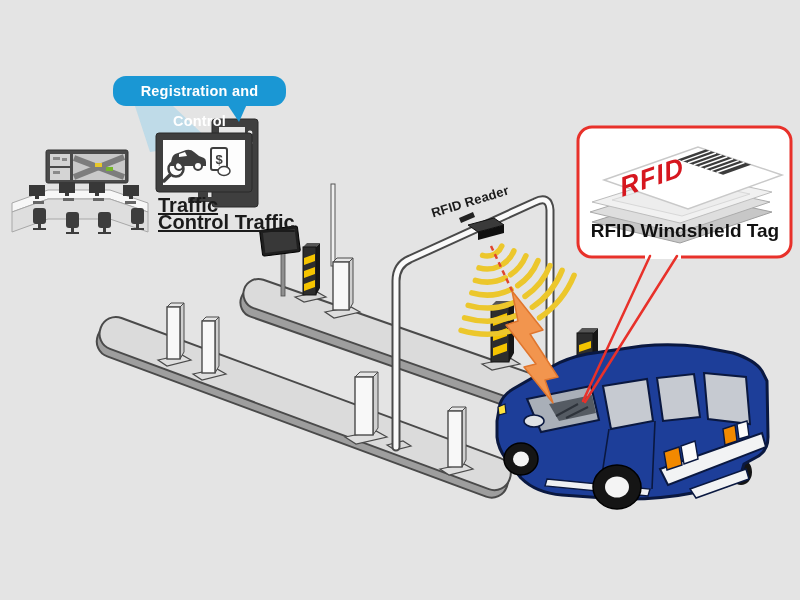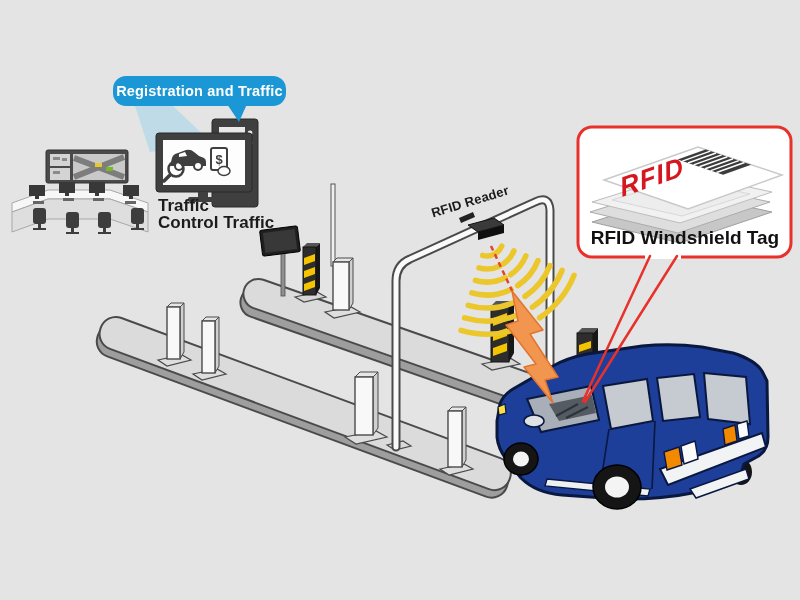--- a/index.html
+++ b/index.html
@@ -6,27 +6,27 @@
   .stage{
     position:relative;width:800px;height:600px;background:#e4e4e4;
     overflow:hidden;font-family:"Liberation Sans",sans-serif;
   }
   .stage svg{position:absolute;left:0;top:0;}
   .label{position:absolute;font-weight:bold;color:#1b1b1b;}
   .bubble-label{
     left:113px;top:76px;width:173px;height:30px;line-height:30px;
     text-align:center;color:#ffffff;font-size:14.5px;letter-spacing:.2px;
   }
-  .tcc-label{left:158px;top:197px;font-size:17px;line-height:17px;}
+  .tcc-label{left:158px;top:197px;font-size:20px;line-height:17px;text-decoration:underline;}
   .reader-label{
     left:414px;top:194px;width:112px;text-align:center;font-size:13px;
     transform:rotate(-17deg);letter-spacing:.2px;
   }
   .tag-label{
-    left:582px;top:227px;width:206px;text-align:center;font-size:19px;color:#111111;
+    left:582px;top:220px;width:206px;text-align:center;font-size:19px;color:#111111;
   }
 </style>
 </head>
 <body>
 
 <div class="stage">
 
 <svg width="800" height="600" viewBox="0 0 800 600">
 
   <polygon points="135,106 173,106 212,143 150,152" fill="#b5d8e8" opacity="0.8"></polygon>
@@ -275,21 +275,21 @@
         <line x1="727.4" y1="156.8" x2="699.4" y2="166.8"></line>
         <line x1="733.1" y1="158.7" x2="705.1" y2="168.7"></line>
         <line x1="738.8" y1="160.6" x2="710.8" y2="170.6"></line>
         <line x1="744.5" y1="162.5" x2="716.5" y2="172.5"></line>
       </g>
     </g>
     <text transform="translate(622,197) rotate(-19) skewX(-8)" font-family="Liberation Sans, sans-serif" font-size="27" font-weight="bold" font-style="italic" fill="#d6171f" letter-spacing="1">RFID</text>
   </g>
 </svg>
 
-<div class="label bubble-label">Registration and Traffic</div>
+<div class="label bubble-label">Registration and Control</div>
 
 <div class="label tcc-label">
   <div>Traffic</div>
   <div>Control Traffic</div>
 </div>
 
 <div class="label reader-label">RFID Reader</div>
 
 <div class="label tag-label">RFID Windshield Tag</div>
 

